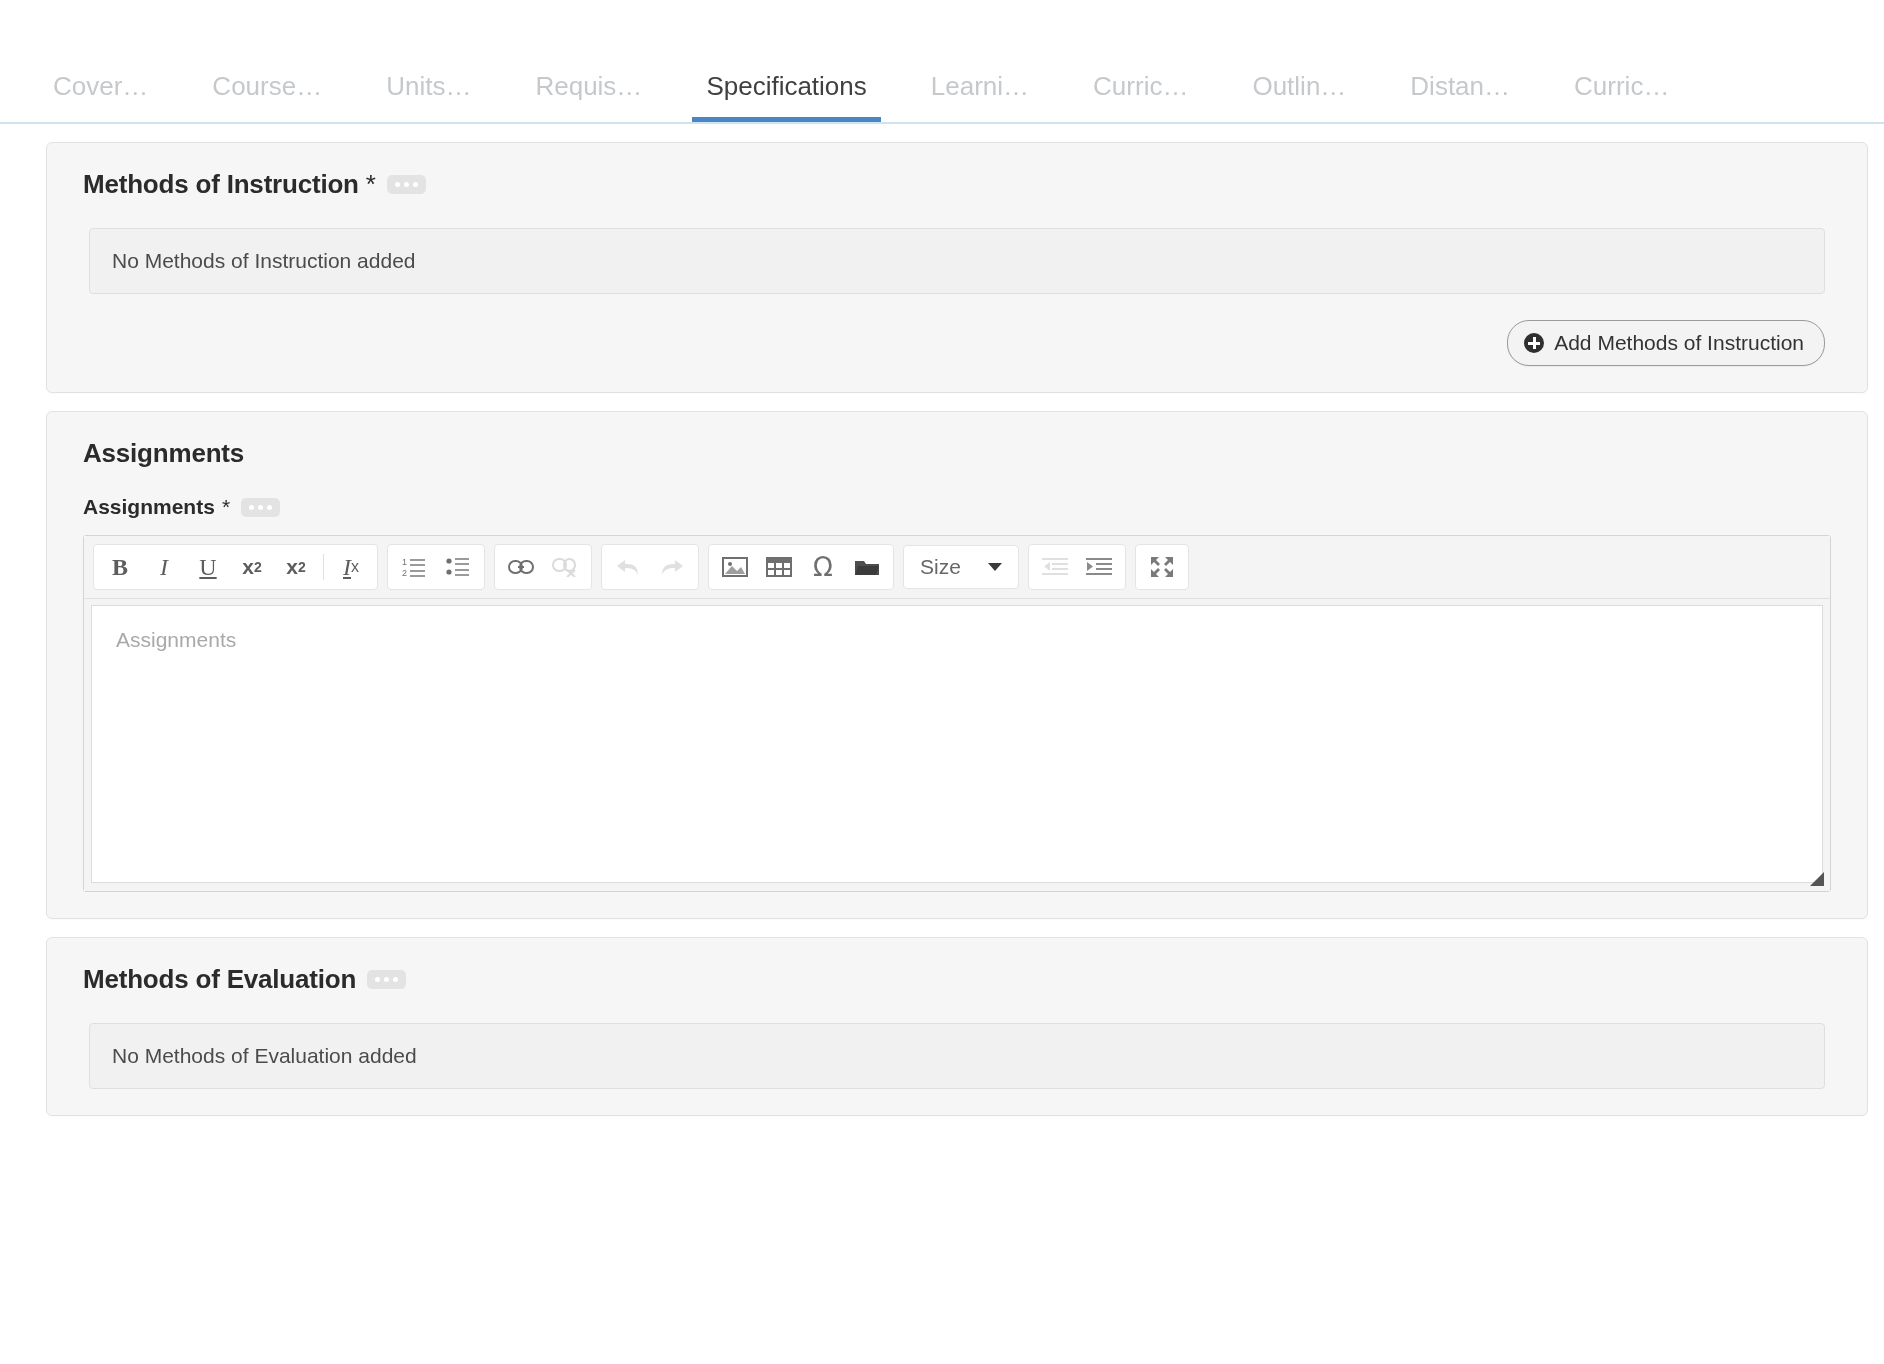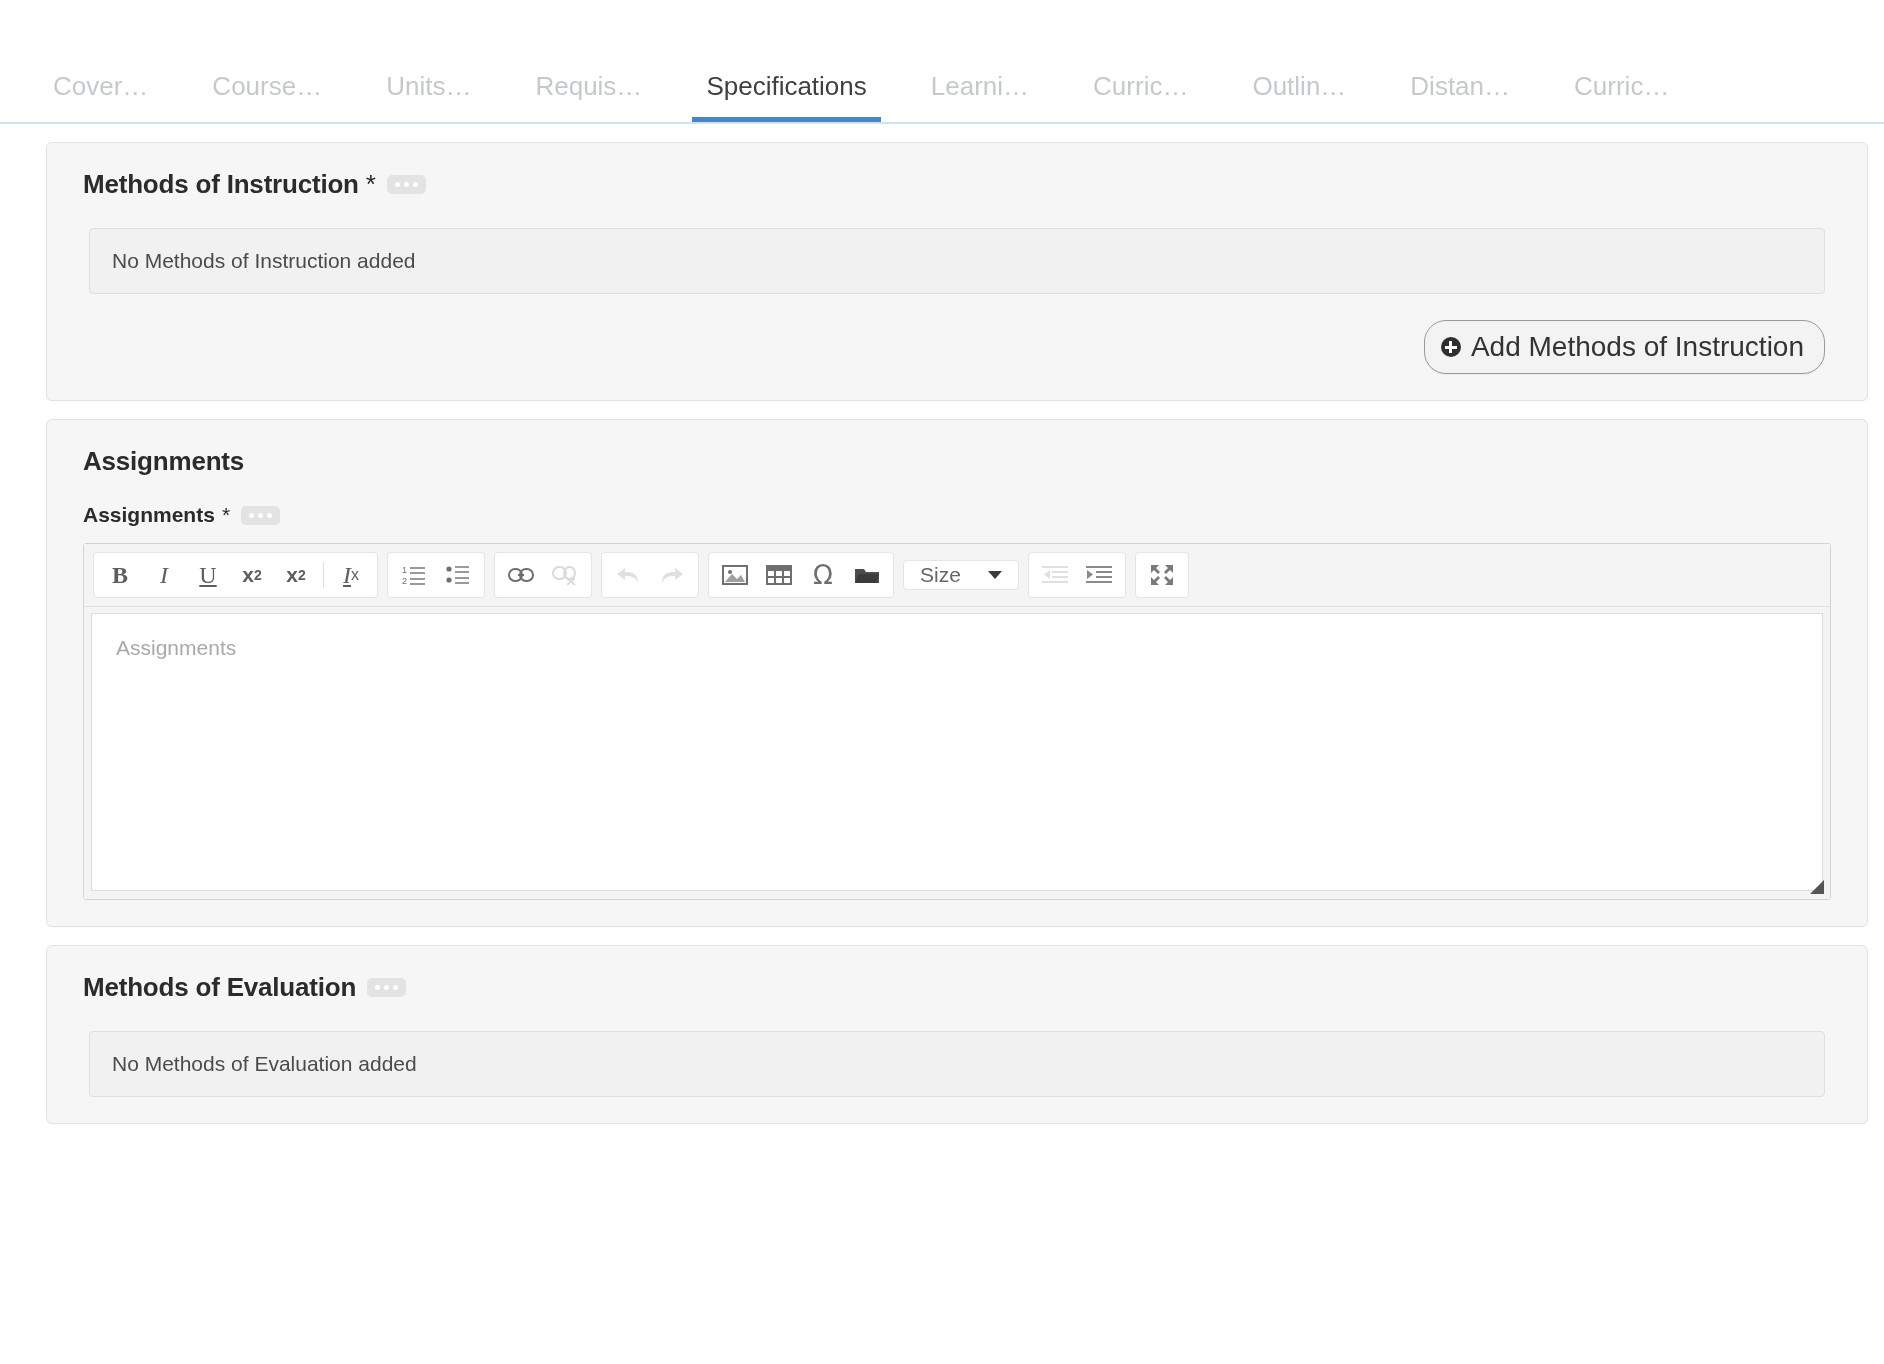--- a/index.html
+++ b/index.html
@@ -121,21 +121,21 @@
     padding: 26px 22px 0 0;
   }
   .btn-add {
     display: inline-flex;
     align-items: center;
     gap: 10px;
     background: #f3f3f3;
     border: 1px solid #9a9a9a;
     border-radius: 22px;
     padding: 10px 20px 10px 16px;
-    font-size: 28px;
+    font-size: 21px;
     color: #333333;
     cursor: pointer;
     font-family: "Liberation Sans", sans-serif;
     box-shadow: 0 1px 1px rgba(0,0,0,0.05);
   }
   .plus-icon {
     width: 20px; height: 20px;
     border-radius: 50%;
     background: #2f2f2f;
     position: relative;
@@ -205,21 +205,21 @@
   }
   .size-group {
     display: flex;
     align-items: center;
     background: #ffffff;
     border: 1px solid #e4e4e4;
     border-radius: 4px;
     padding: 2px 6px;
     min-width: 116px;
     justify-content: space-between;
-    height: 30px;
+    height: 44px;
     cursor: pointer;
   }
   .size-label {
     font-size: 21px;
     color: #666666;
     font-family: "Liberation Sans", sans-serif;
     padding-left: 10px;
   }
   .caret {
     width: 0; height: 0;

